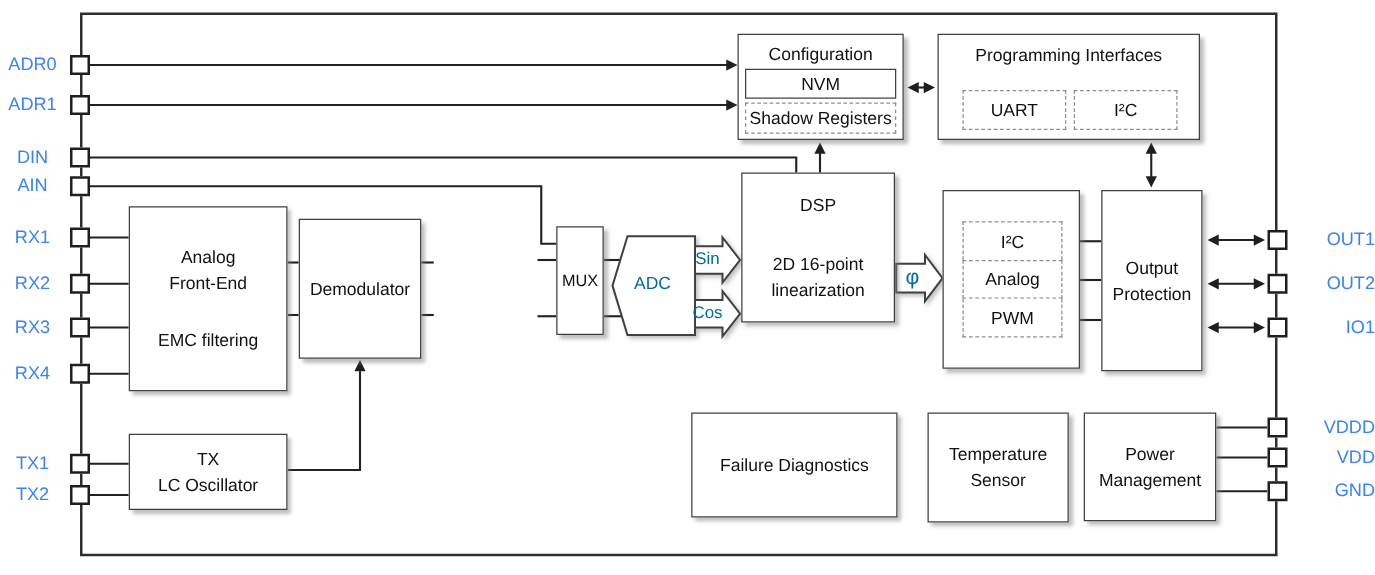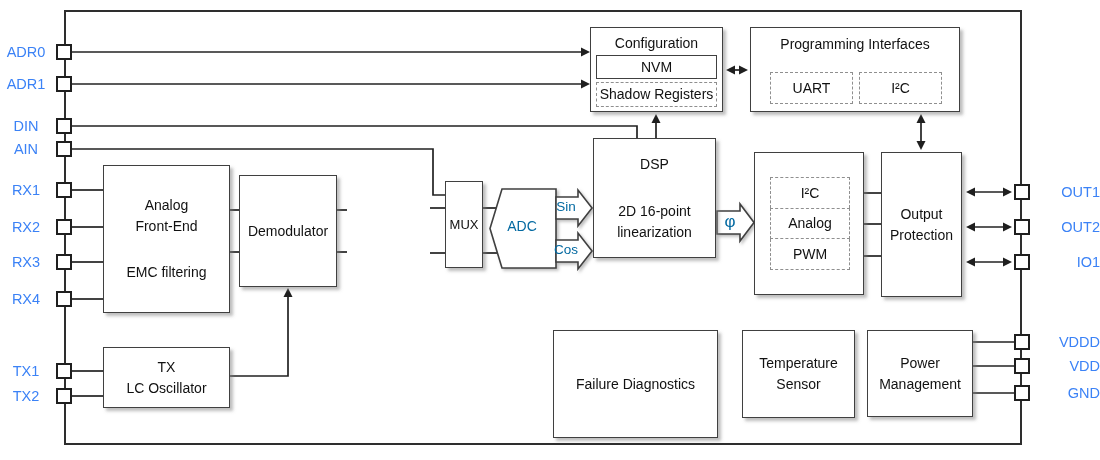--- a/index.html
+++ b/index.html
@@ -199,21 +199,21 @@
     </div>
     <div class="inner-abs dash" style="left:15px;top:86px;width:80px;height:31px;border-top:none">
       <span>PWM</span>
     </div>
   </div>
 
   <div class="block" style="left:881px;top:152px;width:81px;height:145px">
     <span style="width:72px">Output Protection</span>
   </div>
 
-  <div class="block" style="left:553px;top:330px;width:165px;height:108px">
+  <div class="block" style="left:553px;top:330px;width:165px;height:84px">
     <span>Failure Diagnostics</span>
   </div>
 
   <div class="block" style="left:742px;top:330px;width:113px;height:88px">
     <span style="width:95px">Temperature Sensor</span>
   </div>
 
   <div class="block" style="left:867px;top:330px;width:106px;height:87px">
     <span style="width:95px">Power Management</span>
   </div>

